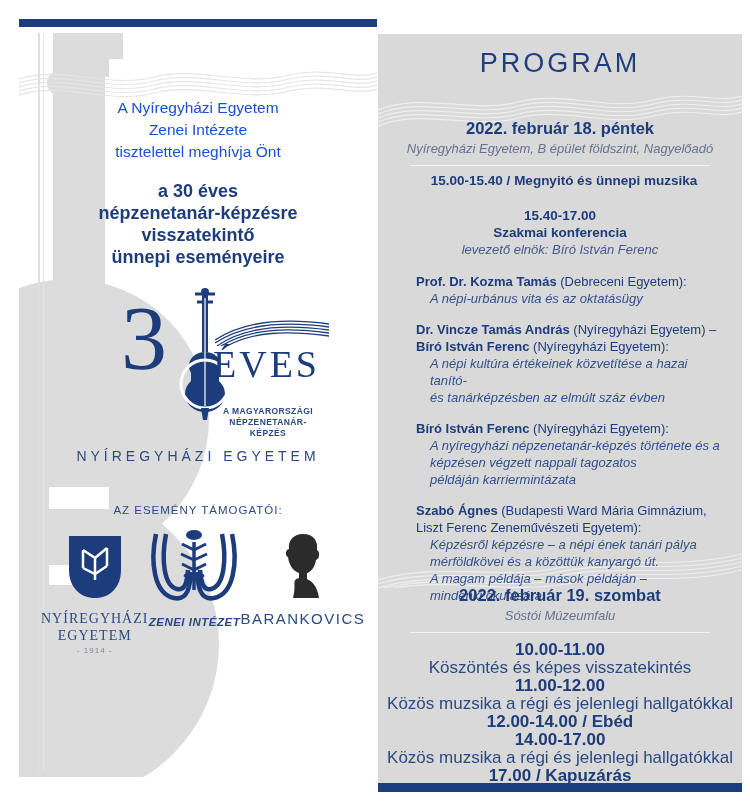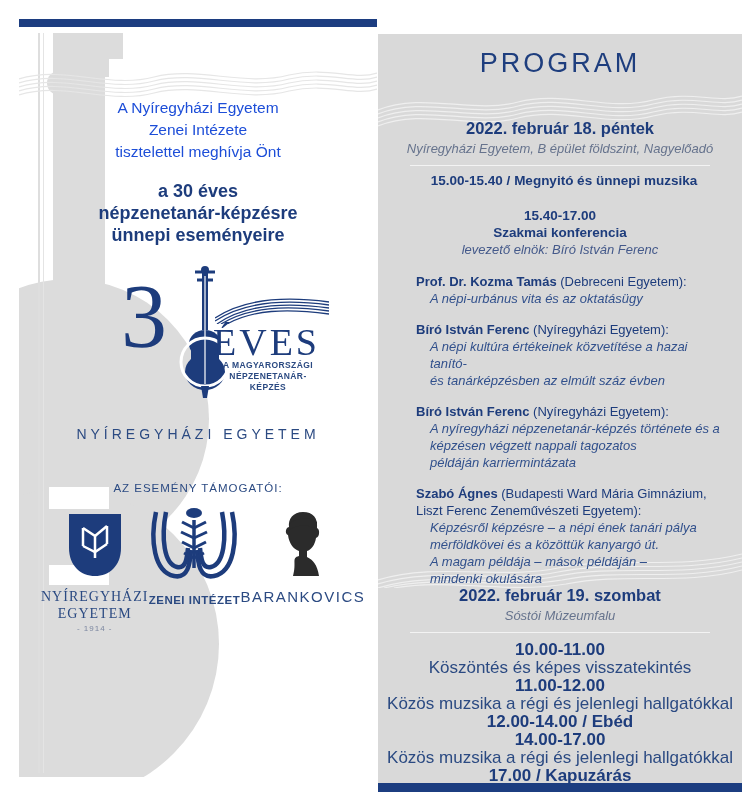--- a/index.html
+++ b/index.html
@@ -27,30 +27,30 @@
   .waves{position:absolute;z-index:1;pointer-events:none;}
   .content{position:relative;z-index:2;}
   
   .invite{margin-top:78px;text-align:center;font-size:15.5px;line-height:22px;color:#1d4ed8;}
   .event-title{margin-top:17px;text-align:center;font-weight:bold;font-size:18px;line-height:22px;color:#1d3c7c;}
   .logo30{position:relative;height:152px;margin-top:20px;}
   .l30-digit{position:absolute;left:102px;top:4px;font-family:"Liberation Serif",serif;font-size:92px;line-height:92px;color:#1d3c7c;}
   .l30-violin{position:absolute;left:154px;top:0;}
   .l30-ribbon{position:absolute;left:196px;top:28px;}
   .l30-eves{position:absolute;left:194px;top:54px;font-family:"Liberation Serif",serif;font-size:38px;letter-spacing:3px;color:#1d3c7c;}
-  .l30-sub{position:absolute;left:190px;top:94px;width:118px;text-align:center;font-size:8.5px;font-weight:bold;letter-spacing:.4px;line-height:11px;color:#2b4a82;}
+  .l30-sub{position:absolute;left:190px;top:118px;width:118px;text-align:center;font-size:8.5px;font-weight:bold;letter-spacing:.4px;line-height:11px;color:#2b4a82;}
   .logo-univ{text-align:center;font-size:14px;letter-spacing:4px;color:#2b4a82;margin-top:8px;}
   .supporters-heading{margin-top:40px;text-align:center;font-size:11.5px;letter-spacing:1px;color:#2b4a82;}
   .supporters-grid{margin-top:12px;display:grid;grid-template-columns:1fr 1fr 1fr 1fr;row-gap:26px;padding:0 22px;}
   .sup-cell{text-align:center;}
   .icon-box{height:78px;display:flex;align-items:center;justify-content:center;}
   .icon-box2{height:74px;display:flex;align-items:center;justify-content:center;}
   .sup-nye-label{font-family:"Liberation Serif",serif;font-size:14px;letter-spacing:1px;line-height:17px;color:#2b4a82;margin-top:4px;}
   .sup-nye-year{font-size:8px;letter-spacing:1px;color:#7c87a0;margin-top:2px;}
-  .sup-zenei-label{font-size:11.5px;font-weight:bold;letter-spacing:.5px;color:#2b4a82;margin-top:10px;}
+  .sup-zenei-label{font-size:11.5px;font-weight:bold;letter-spacing:.5px;color:#2b4a82;margin-top:10px;font-style:italic;}
   .sup-city-label{font-size:11px;letter-spacing:3.5px;color:#2f55a4;margin-top:6px;}
   .sup-bar-label{font-size:15px;letter-spacing:1.5px;color:#2b4a82;margin-top:8px;}
   
   .program-title{margin-top:14px;text-align:center;font-size:27px;letter-spacing:3px;font-weight:400;color:#1e3e7e;}
   .day-date{text-align:center;font-weight:bold;font-size:16.5px;color:#1d3c7c;}
   .d1{margin-top:40px;}
   .day-venue{text-align:center;font-style:italic;font-size:13px;color:#66738d;margin-top:3px;}
   .sep{width:300px;height:1px;background:#f3f3f3;margin:9px auto 7px auto;}
   .opening{text-align:center;font-weight:bold;font-size:13.5px;color:#1d3c7c;padding-left:8px;}
   .conf{text-align:center;margin-top:19px;line-height:17px;}
@@ -94,20 +94,21 @@
   <div class="content">
     <div class="invite">
       <div>A Nyíregyházi Egyetem</div>
       <div>Zenei Intézete</div>
       <div>tisztelettel meghívja Önt</div>
     </div>
 
     <div class="event-title">
       <div>a 30 éves</div>
       <div>népzenetanár-képzésre</div>
+      <div>visszatekintő</div>
       <div>ünnepi eseményeire</div>
     </div>
 
     <div class="logo30">
       <span class="l30-digit">3</span>
       <svg class="l30-violin" width="64" height="148" viewBox="0 0 64 148">
         <line x1="22" y1="6" x2="42" y2="6" stroke="#1d3c7c" stroke-width="3"></line>
         <line x1="24" y1="14" x2="40" y2="14" stroke="#1d3c7c" stroke-width="3"></line>
         <circle cx="32" cy="4" r="4" fill="#1d3c7c"></circle>
         <rect x="29" y="6" width="6" height="58" fill="#1d3c7c"></rect>
@@ -235,20 +236,21 @@
       <div class="t">Szakmai konferencia</div>
       <div class="chair">levezető elnök: Bíró István Ferenc</div>
     </div>
 
     <div class="talks">
       <div class="talk">
         <div><span class="name">Prof. Dr. Kozma Tamás</span> <span>(Debreceni Egyetem):</span></div>
         <div class="title">A népi-urbánus vita és az oktatásügy</div>
       </div>
       <div class="talk">
+        <div><span class="name">Dr. Vincze Tamás András</span> <span>(Nyíregyházi Egyetem) –</span></div>
         <div><span class="name">Bíró István Ferenc</span> <span>(Nyíregyházi Egyetem):</span></div>
         <div class="title">A népi kultúra értékeinek közvetítése a hazai tanító-</div>
         <div class="title">és tanárképzésben az elmúlt száz évben</div>
       </div>
       <div class="talk">
         <div><span class="name">Bíró István Ferenc</span> <span>(Nyíregyházi Egyetem):</span></div>
         <div class="title">A nyíregyházi népzenetanár-képzés története és a</div>
         <div class="title">képzésen végzett nappali tagozatos</div>
         <div class="title">példáján karriermintázata</div>
       </div>

